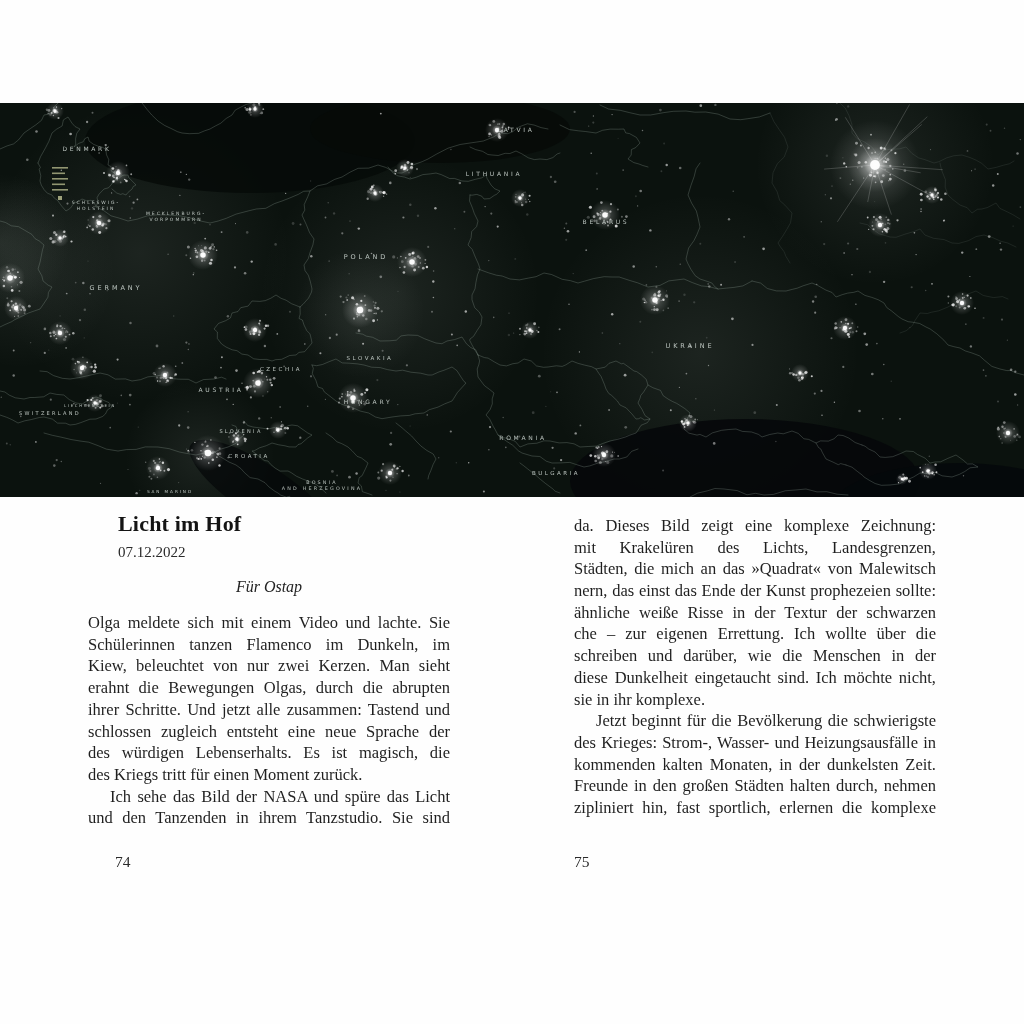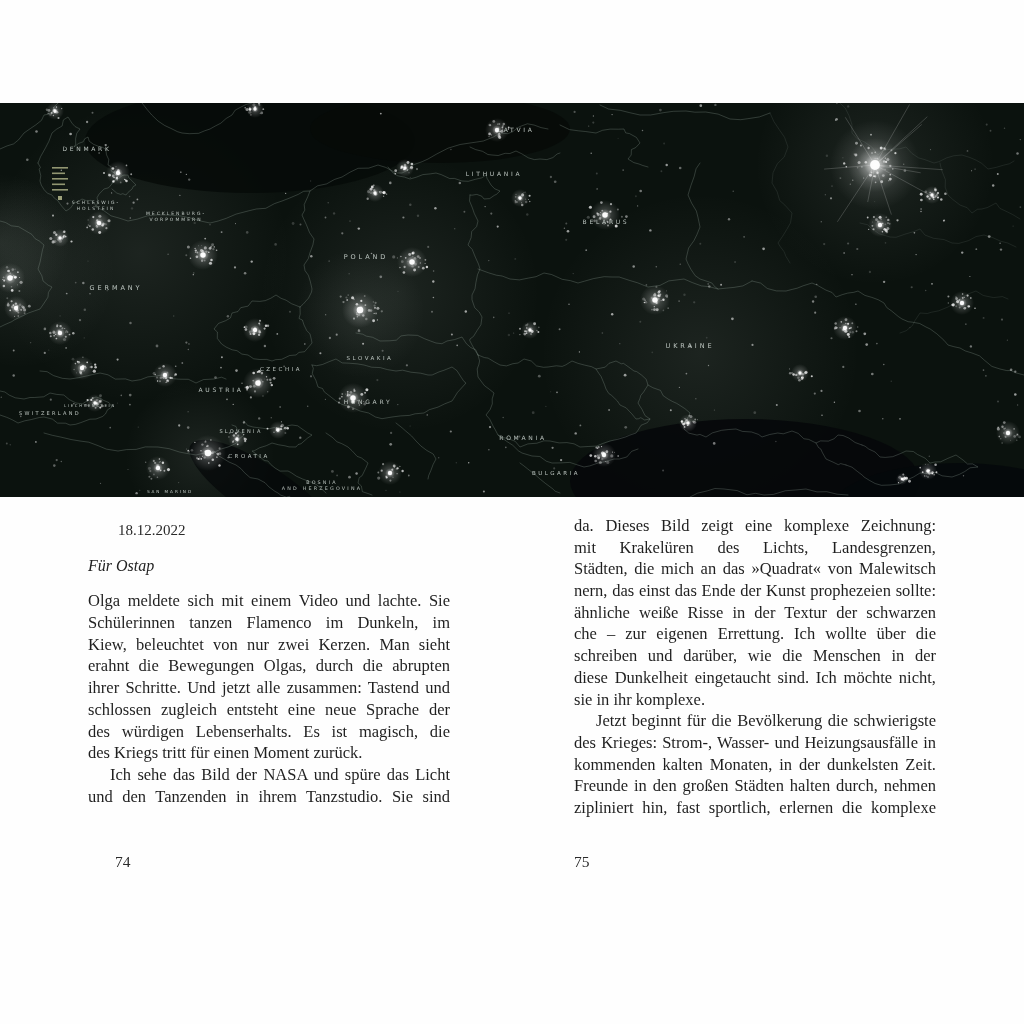--- a/index.html
+++ b/index.html
@@ -8,21 +8,21 @@
   
   .map{position:absolute;left:0;top:103px;width:1024px;height:394px;overflow:hidden;
        background:linear-gradient(#0a100d,#0c130f);}
   .map svg{display:block}
   
   .col{position:absolute;width:362px;font-size:16.5px;line-height:21.7px;}
   .col-left{left:88px;top:513px;}
   .col-right{left:574px;top:515px;}
   .title{font-size:22px;font-weight:bold;color:#141414;margin:0 0 0 30px;letter-spacing:.2px;}
   .date{font-size:15px;margin:7px 0 0 30px;color:#2a2a2a;}
-  .dedication{font-style:italic;font-size:16px;text-align:left;margin-top:13px;color:#222;}
+  .dedication{font-style:italic;font-size:16px;text-align:center;margin-top:13px;color:#222;}
   .body-lines{margin-top:14px;}
   .bl{height:21.7px;white-space:nowrap;}
   .bl.j{text-align:justify;text-align-last:justify;white-space:normal;overflow:hidden;}
   .bl.in{padding-left:22px;}
   .bl.j.in{text-indent:22px;padding-left:0;}
   .pagenum{position:absolute;top:853px;font-size:15.5px;color:#2a2a2a;}
   .pagenum-left{left:115px;}
   .pagenum-right{left:574px;width:362px;text-align:left;padding-right:32px;box-sizing:border-box;}
 </style>
 </head>
@@ -1396,21 +1396,22 @@
           <text x="249" y="355" text-anchor="middle" fill="#dfe8e3" opacity="0.8" font-size="5.5" letter-spacing="2.5"><tspan x="249">CROATIA</tspan></text>
           <text x="523" y="337" text-anchor="middle" fill="#dfe8e3" opacity="0.8" font-size="6" letter-spacing="2.7"><tspan x="523">ROMANIA</tspan></text>
           <text x="556" y="372" text-anchor="middle" fill="#dfe8e3" opacity="0.8" font-size="5.5" letter-spacing="2.5"><tspan x="556">BULGARIA</tspan></text>
           <text x="322" y="381" text-anchor="middle" fill="#dfe8e3" opacity="0.8" font-size="4.8" letter-spacing="2.2"><tspan x="322">BOSNIA</tspan><tspan x="322" dy="6.24">AND HERZEGOVINA</tspan></text>
           <text x="170" y="390" text-anchor="middle" fill="#dfe8e3" opacity="0.8" font-size="4.2" letter-spacing="1.9"><tspan x="170">SAN MARINO</tspan></text>
         </g>
       </svg>
   </div>
 
   <div class="col col-left">
-    <div class="date">18.12.2022</div>
+    <h1 class="title">Licht im Hof</h1>
+    <div class="date">07.12.2022</div>
     <div class="dedication">Für Ostap</div>
     <div class="body-lines" id="left-lines">
         <div class="bl j">Olga meldete sich mit einem Video und lachte. Sie und ihre</div>
         <div class="bl j">Schülerinnen tanzen Flamenco im Dunkeln, im Zentrum von</div>
         <div class="bl j">Kiew, beleuchtet von nur zwei Kerzen. Man sieht wenig und</div>
         <div class="bl j">erahnt die Bewegungen Olgas, durch die abrupten Schläge</div>
         <div class="bl j">ihrer Schritte. Und jetzt alle zusammen: Tastend und ent-</div>
         <div class="bl j">schlossen zugleich entsteht eine neue Sprache der Bewegung,</div>
         <div class="bl j">des würdigen Lebenserhalts. Es ist magisch, die Dunkelheit</div>
         <div class="bl">des Kriegs tritt für einen Moment zurück.</div>

